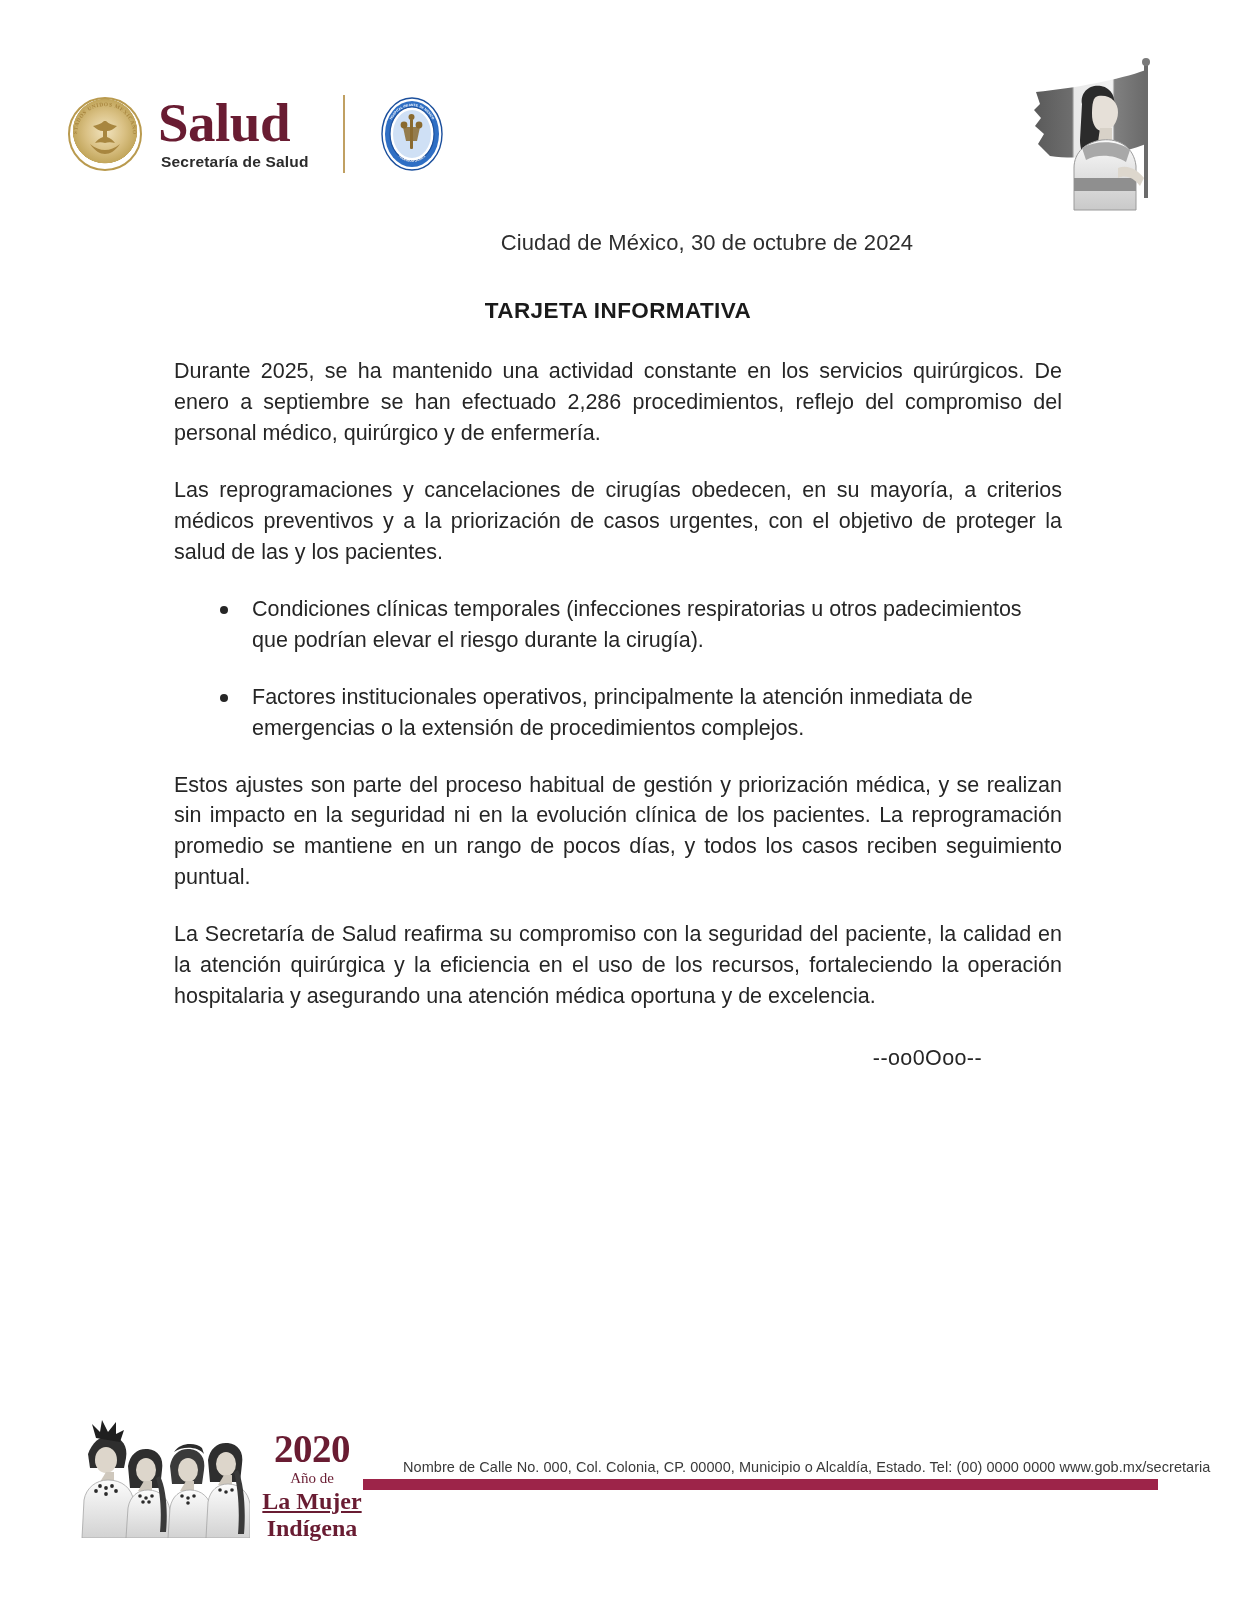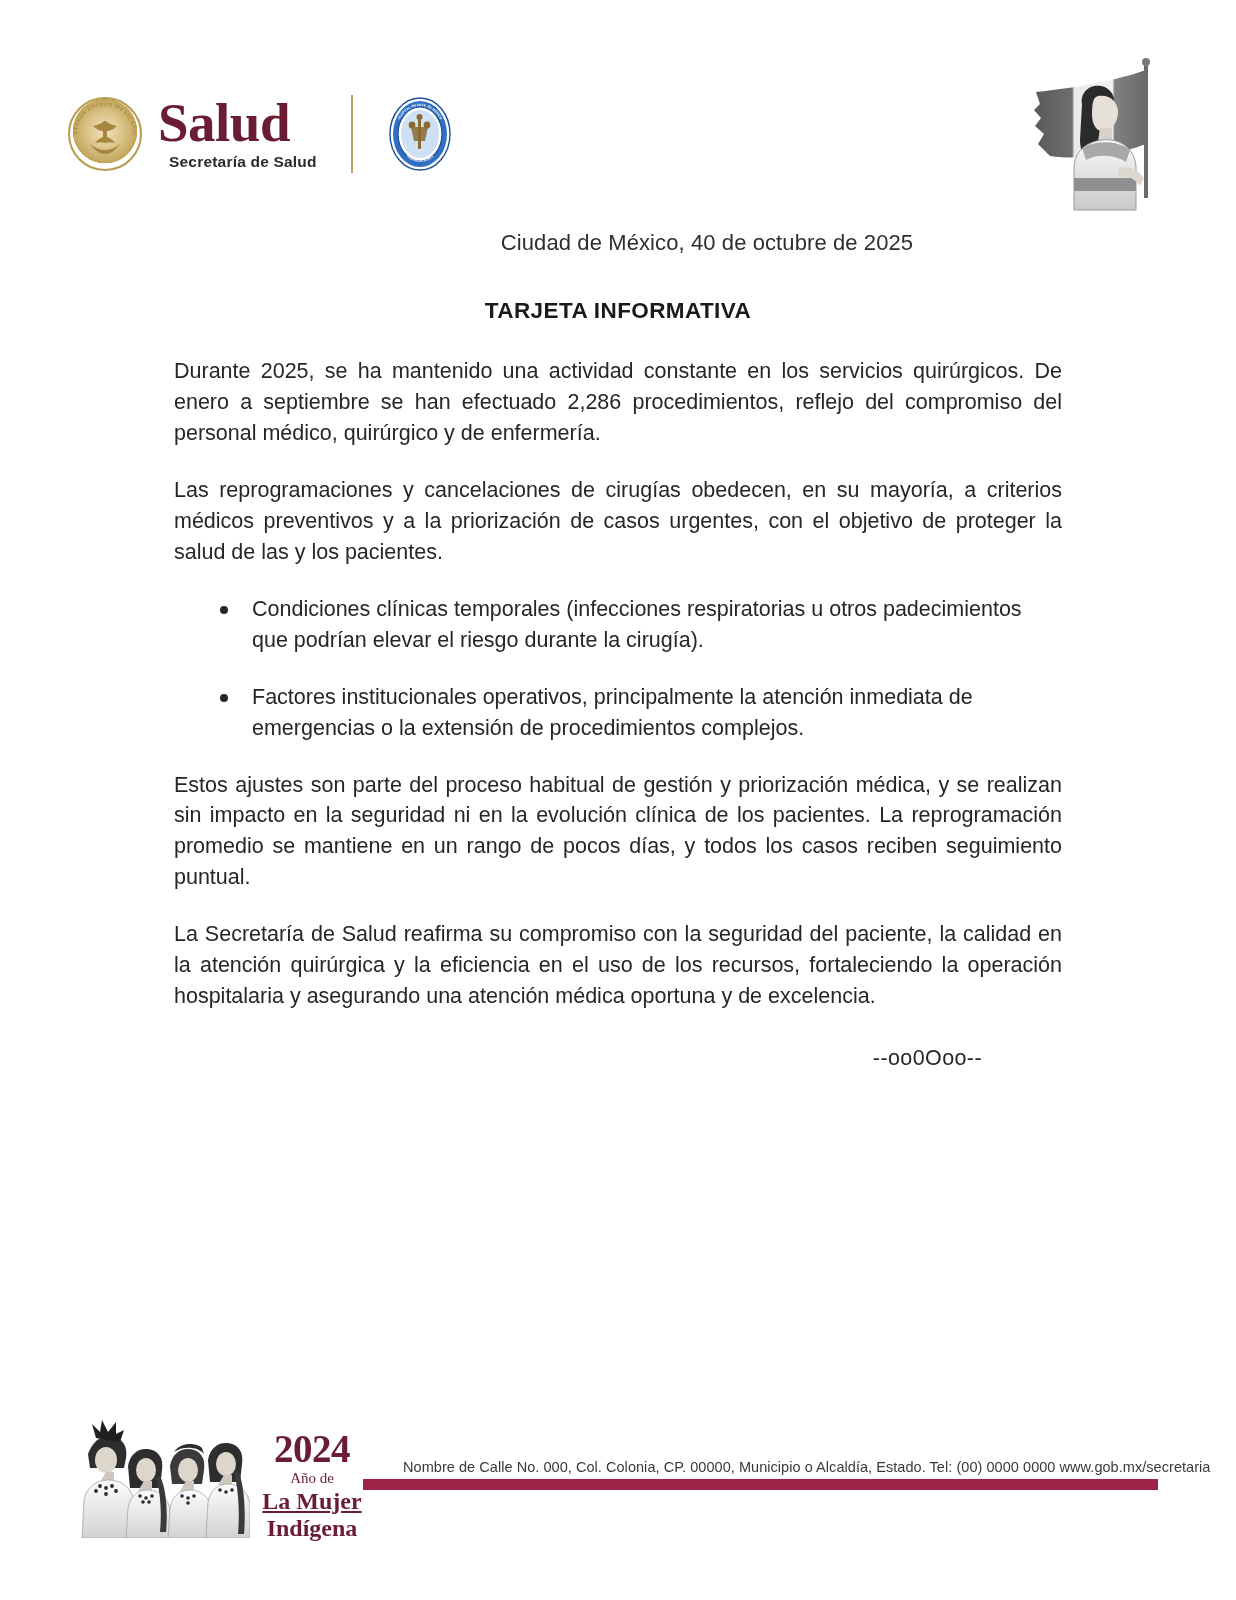--- a/index.html
+++ b/index.html
@@ -82,21 +82,21 @@
     color: #691c32;
     letter-spacing: -0.5px;
   }
   .salud-sub {
     font-family: "Liberation Sans", sans-serif;
     font-weight: bold;
     font-size: 15.5px;
     color: #2b2b2b;
     letter-spacing: 0.2px;
     margin-top: 3px;
-    margin-left: 11px;
+    margin-left: 3px;
   }
 
   .divider-rule {
     width: 2px;
     height: 78px;
     background: #c0a062;
     margin-left: 34px;
     margin-right: 34px;
     flex: 0 0 auto;
     align-self: center;
@@ -355,21 +355,21 @@
 
       <rect x="64" y="126" width="62" height="13" fill="#8f8f8f"></rect>
 
       <path d="M108 116 C118 112 128 118 134 126 L130 134 C124 126 116 122 108 126 Z" fill="#ddd7cd"></path>
     </svg>
   </div>
 </div>
 
 <div class="sheet">
 
-  <div class="dateline">Ciudad de México, 40 de octubre de 2025</div>
+  <div class="dateline">Ciudad de México, 30 de octubre de 2024</div>
 
   <div class="doc-title">TARJETA INFORMATIVA</div>
 
   <div class="content">
     <p>Durante 2025, se ha mantenido una actividad constante en los servicios quirúrgicos. De enero a septiembre se han efectuado 2,286 procedimientos, reflejo del compromiso del personal médico, quirúrgico y de enfermería.</p>
     <p>Las reprogramaciones y cancelaciones de cirugías obedecen, en su mayoría, a criterios médicos preventivos y a la priorización de casos urgentes, con el objetivo de proteger la salud de las y los pacientes.</p>
 
     <ul class="bullets">
       <li>
         <span class="dot"></span>
@@ -453,21 +453,21 @@
         <g fill="#2b2b2b">
           <circle cx="142" cy="72" r="1.8"></circle>
             <circle cx="148" cy="74" r="1.8"></circle>
           <circle cx="154" cy="72" r="1.8"></circle>
         </g>
       </g>
     </svg>
   </div>
 
   <div class="footer-year">
-    <div class="yr">2024</div>
+    <div class="yr">2020</div>
     <div class="anode">Año de</div>
     <div class="l1">La Mujer</div>
     <div class="l2">Indígena</div>
   </div>
 
   <div class="footer-address">Nombre de Calle No. 000, Col. Colonia, CP. 00000, Municipio o Alcaldía, Estado. Tel: (00) 0000 0000 www.gob.mx/secretaria</div>
   <div class="footer-bar"></div>
 </div>
 
 </body></html>

